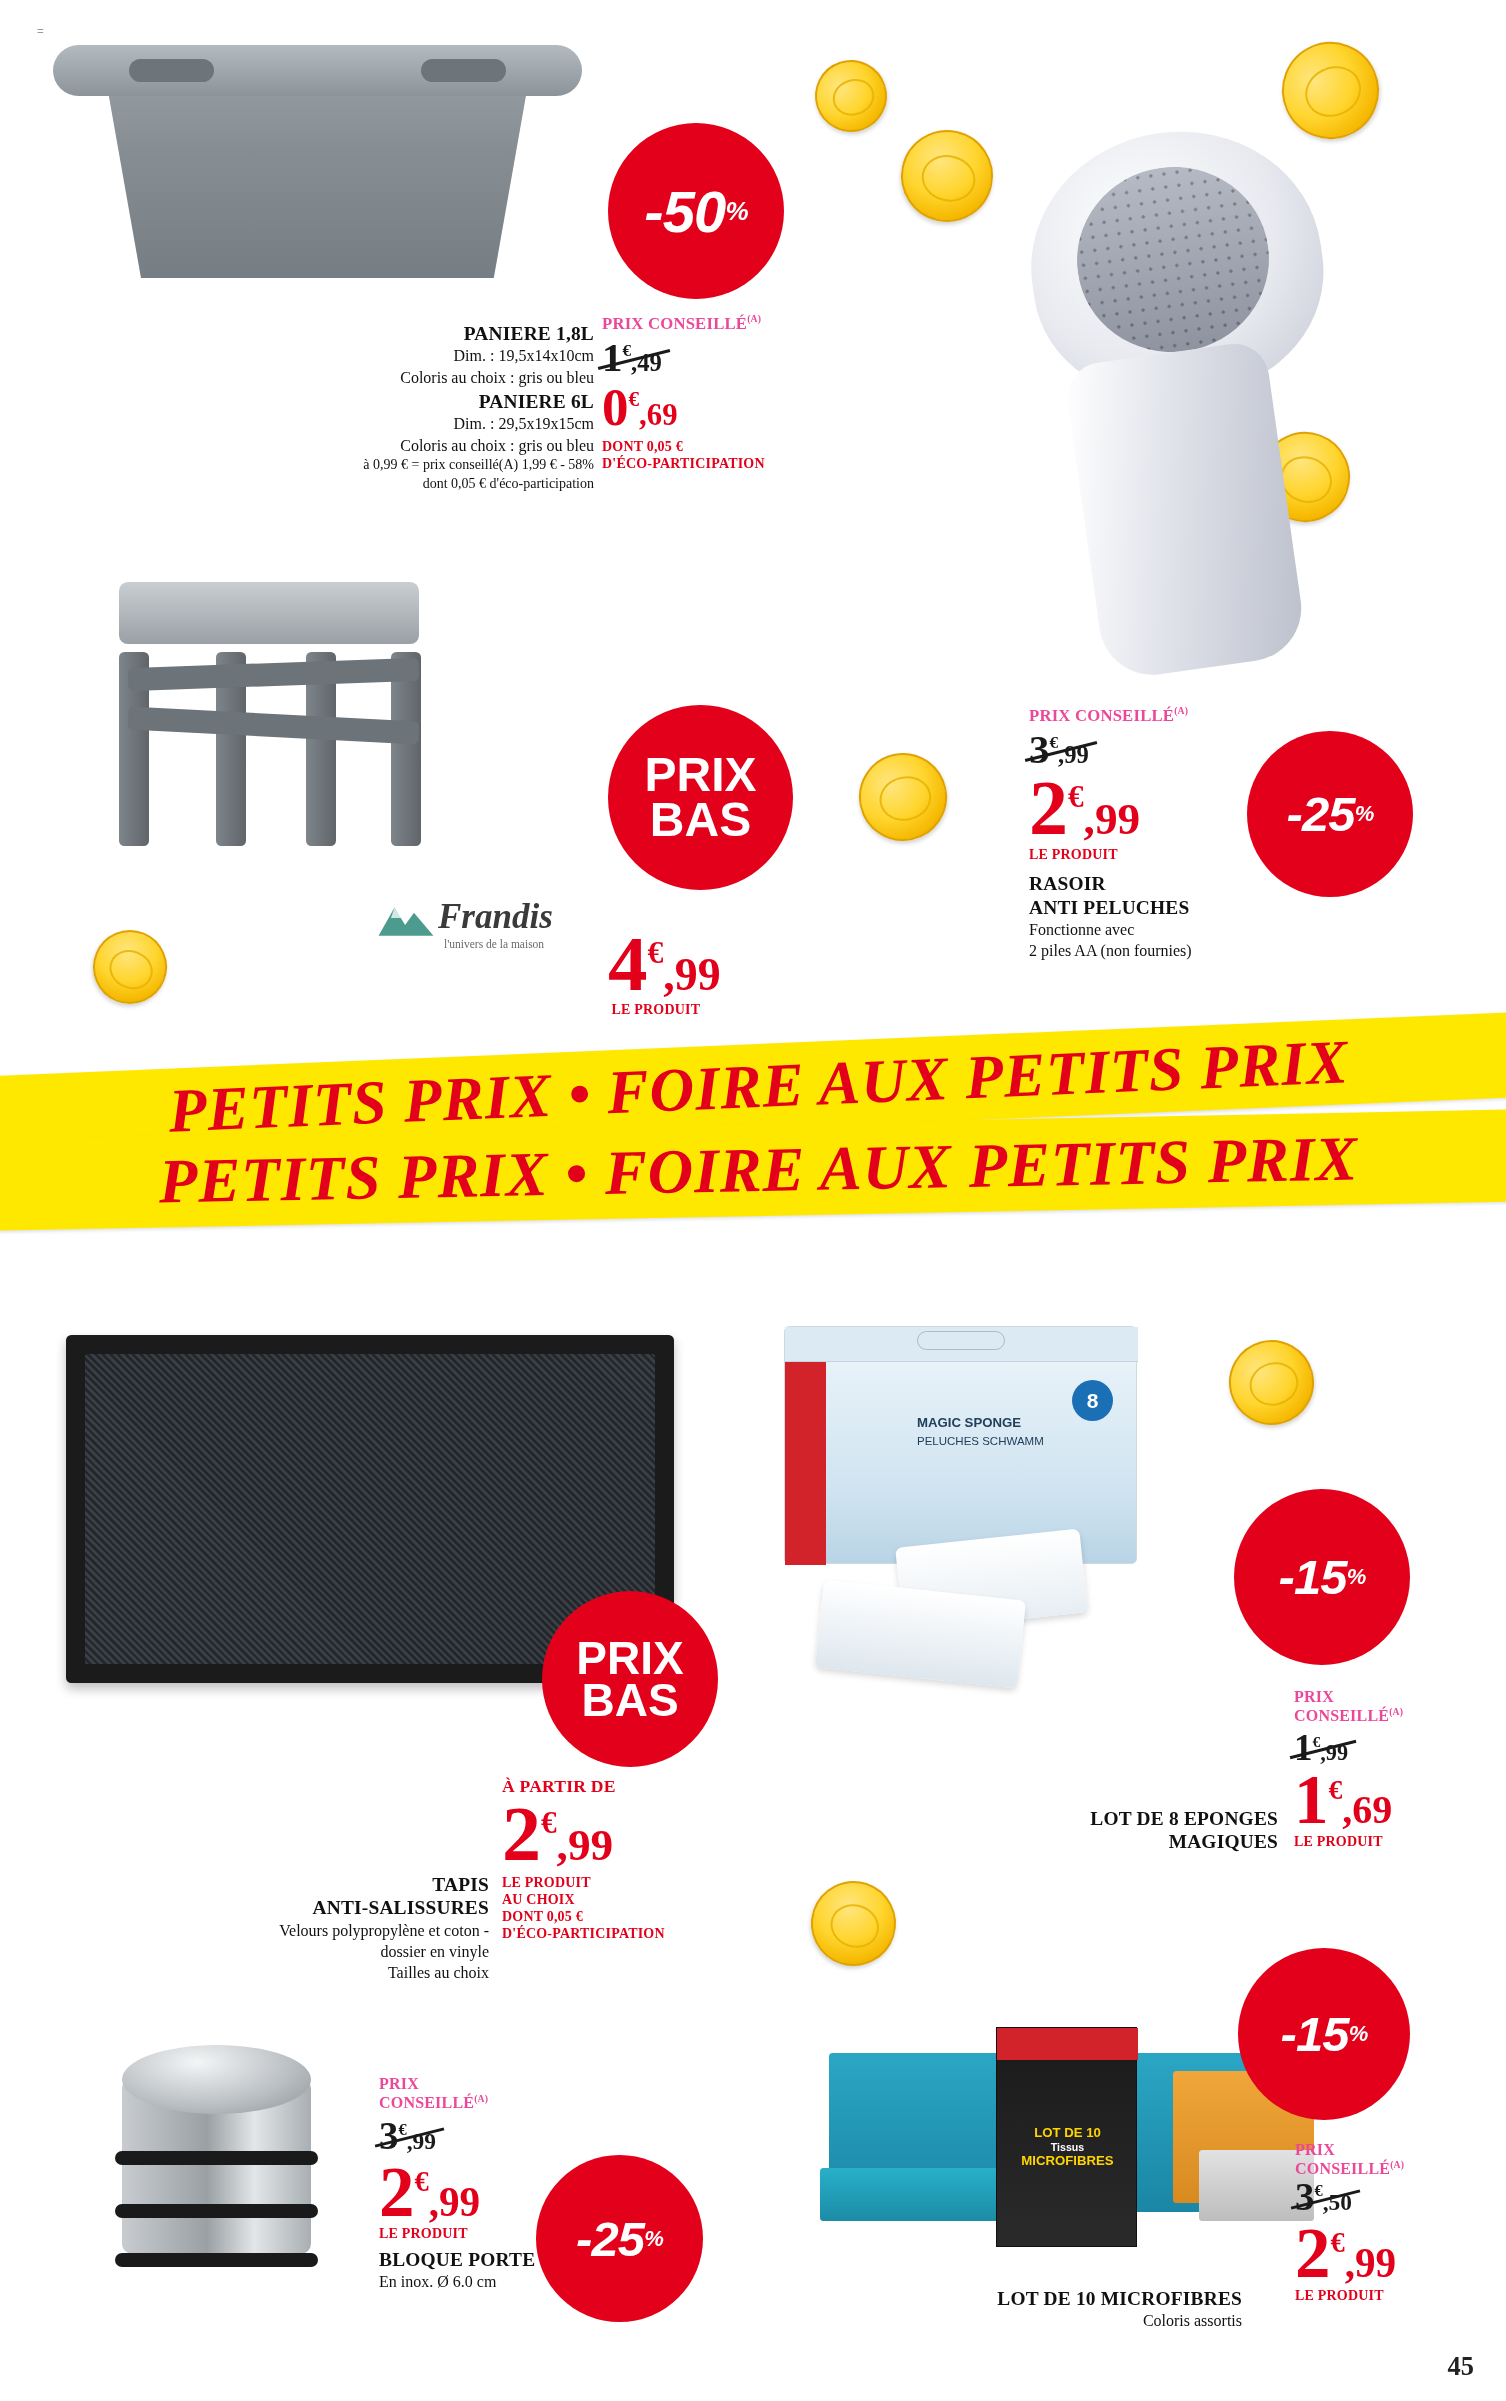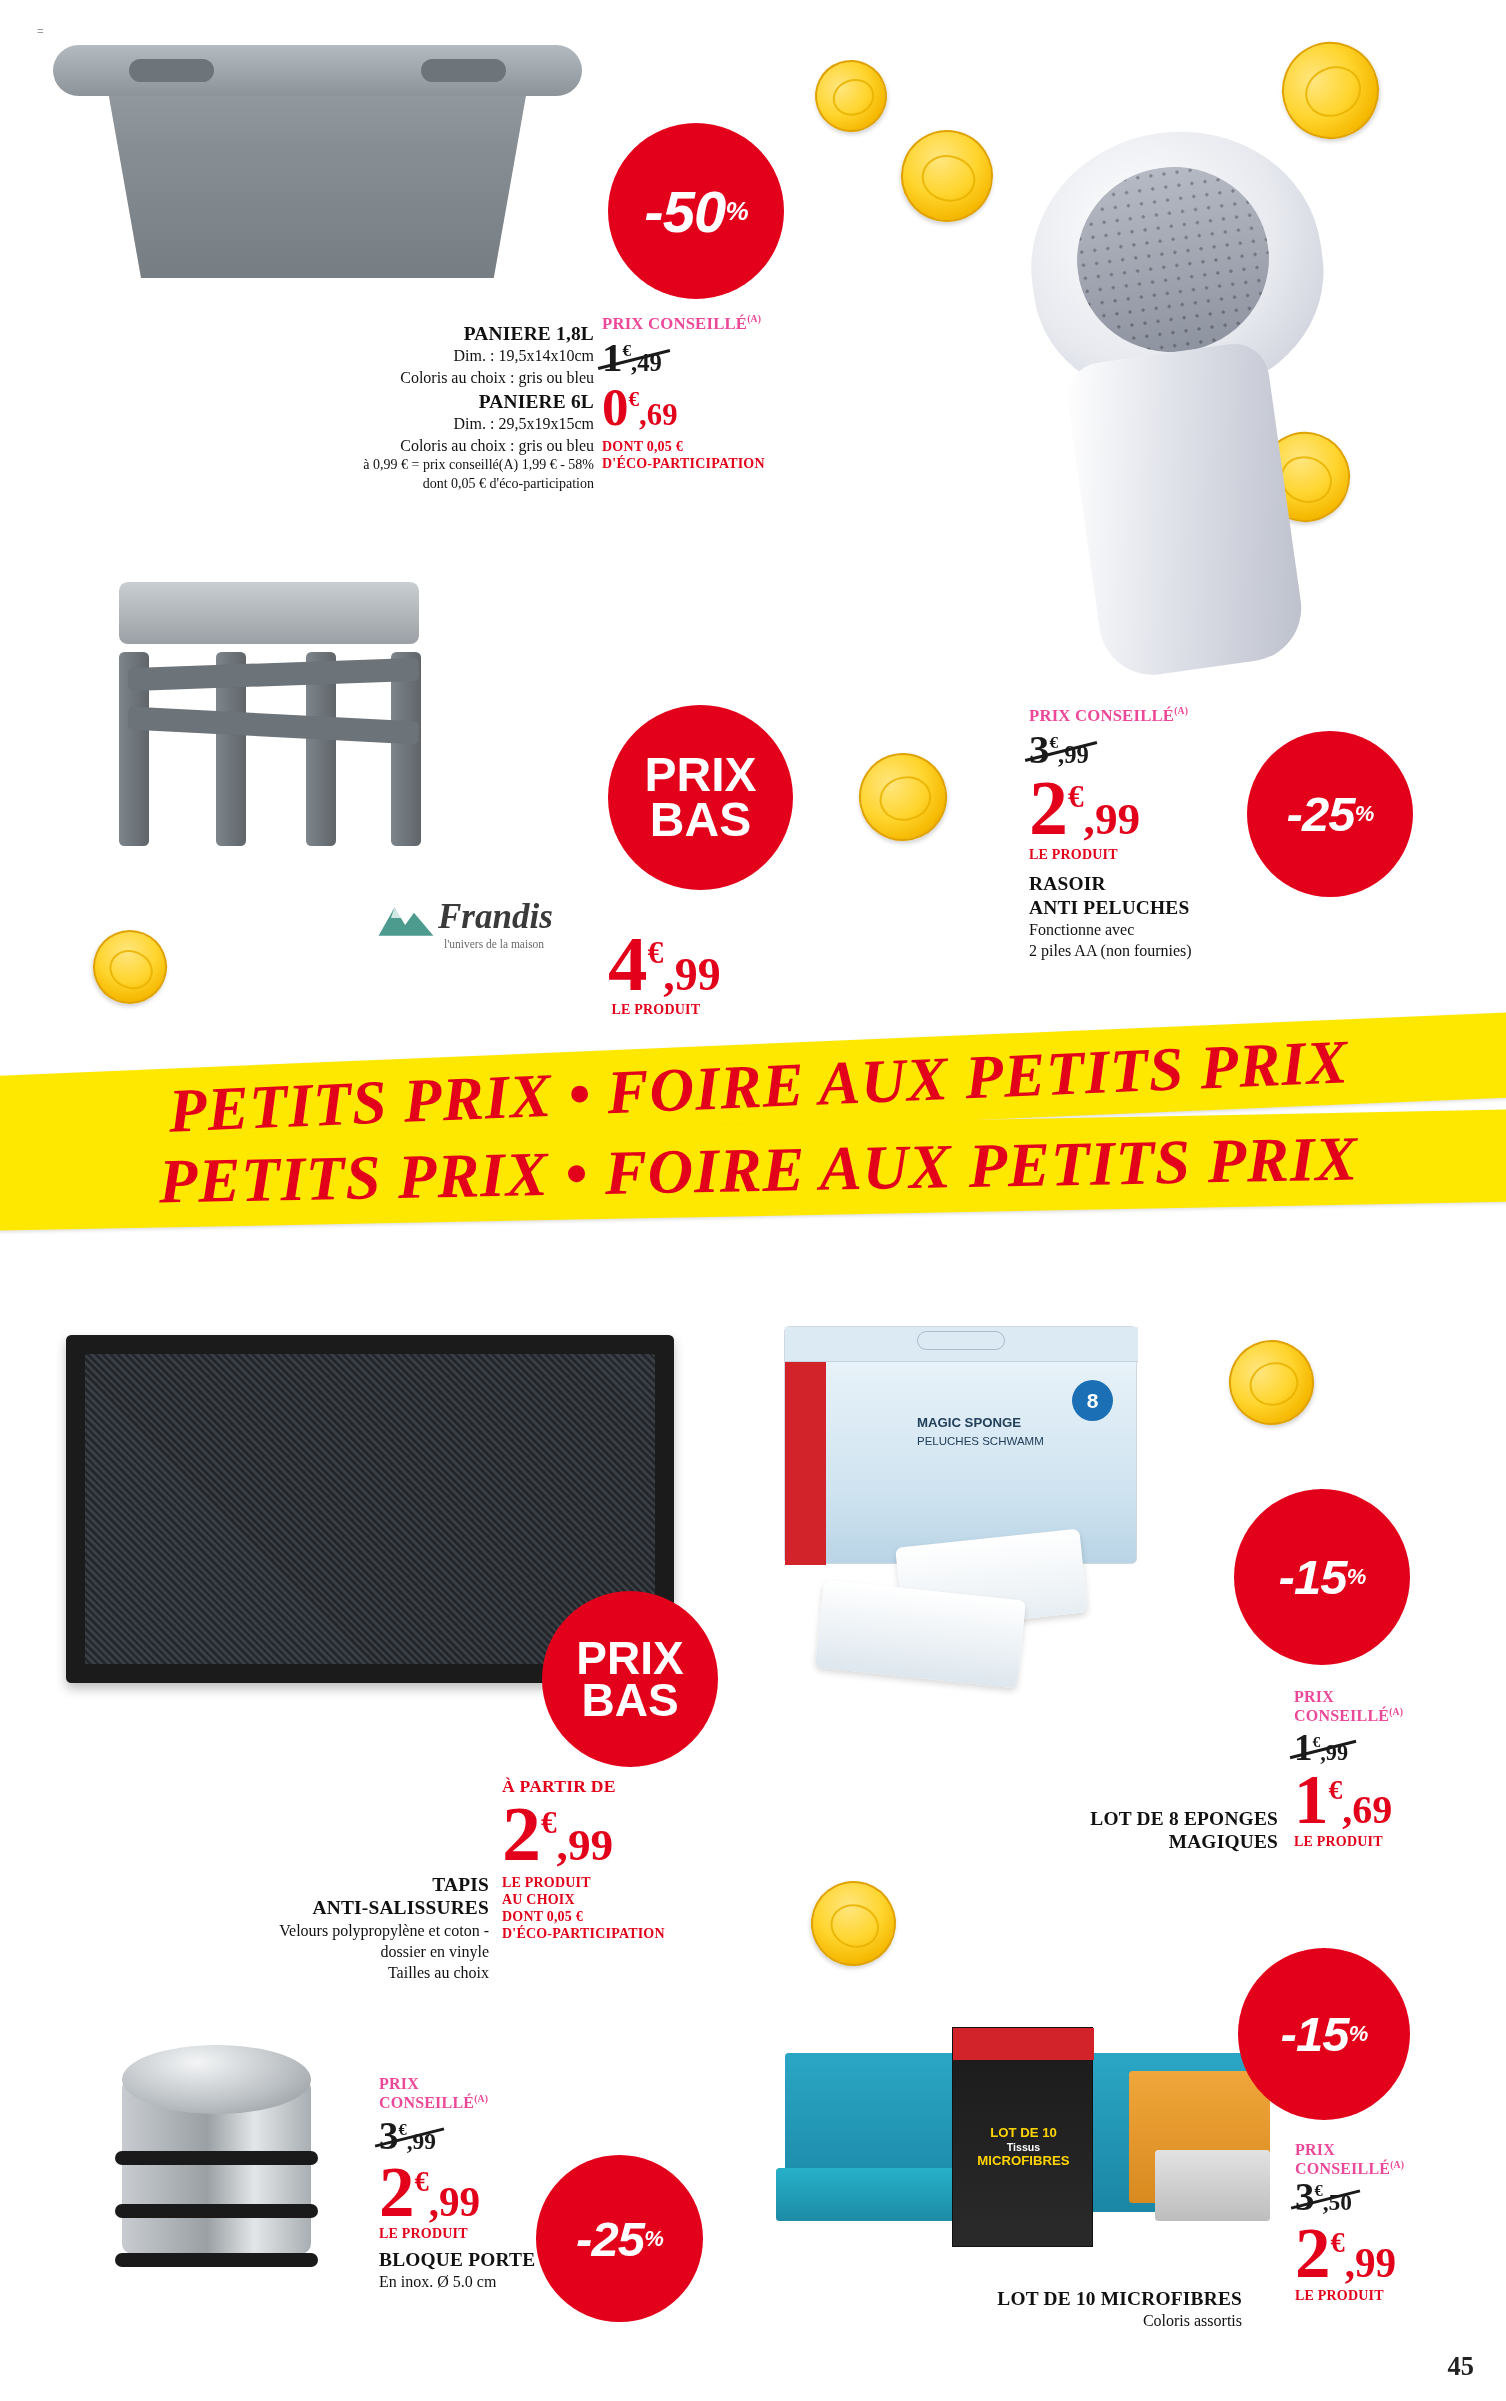--- a/index.html
+++ b/index.html
@@ -238,21 +238,21 @@
   .sponge .s1 { position:absolute; left:115px; top:212px; width:185px; height:84px; background:linear-gradient(180deg,#ffffff,#e7eef3); border-radius:7px; transform:rotate(-6deg); box-shadow:0 3.5px 6.2px rgba(0,0,0,0.15);}
   .sponge .s2 { position:absolute; left:35px; top:264px; width:203px; height:88px; background:linear-gradient(180deg,#ffffff,#dee7ee); border-radius:7px; transform:rotate(6deg); box-shadow:0 3.5px 6.2px rgba(0,0,0,0.15);}
 
   
   .doorstop { position: absolute; left: 106px; top: 2045px; width: 220px; height: 264px; }
   .doorstop .cap { position:absolute; left:16px; top:0; width:189px; height:69px; background:radial-gradient(ellipse at 40% 25%, #f3f5f6, #b9bec2 60%, #8d9296 100%); border-radius:50%;}
   .doorstop .bodyd { position:absolute; left:16px; top:33px; width:189px; height:176px; background:linear-gradient(90deg,#c8ccd0,#9aa0a4 45%,#e3e6e8 70%,#a8aeb2); border-radius:10.6px;}
   .doorstop .ring { position:absolute; left:8.8px; width:203px; height:14px; background:#1a1a1a; border-radius:7px;}
 
   
-  .micro { position: absolute; left: 776px; top: 2018px; width: 494px; height: 238px; }
+  .micro { position: absolute; left: 820px; top: 2018px; width: 494px; height: 238px; }
   .micro .cloth { position:absolute; border-radius:3.5px; }
   .micro .label { position:absolute; left:176px; top:8.8px; width:141px; height:220px; background:linear-gradient(180deg,#1a1a1a,#2a2a2a); border:1.8px solid #111;}
   .micro .lbltop { position:absolute; left:0; top:0; width:141px; height:32px; background:#d2232a;}
   .micro .lbltxt { position:absolute; left:7px; top:97px; width:127px; color:#ffd400; font-size:13.2px; font-weight:bold; text-align:center; line-height:1.2;}
 
   
   .frandis { position:absolute; left: 375px; top: 890px; width: 229px; height: 81px; }
   .frandis .mountain {
     position:absolute; left:0; top:5.3px; width:62px; height:46px;
   }
@@ -485,21 +485,21 @@
     </div>
     <div class="smallprice" style="font-size:39px; margin-top:5.3px;">
       <span>3</span><span class="eur">€</span><span class="dec">,99</span>
       <span class="strike"></span>
     </div>
     <div class="bigprice" style="font-size:71px; margin-top:8.8px;">
       <span class="num">2</span><span class="eur">€</span><span class="dec">,99</span>
     </div>
     <div class="note-red" style="margin-top:3.5px;">LE PRODUIT</div>
     <div class="prodname" style="margin-top:5.3px;">BLOQUE PORTE</div>
-    <div class="proddesc">En inox. Ø 5.0 cm</div>
+    <div class="proddesc">En inox. Ø 6.0 cm</div>
   </div>
 
   <div class="burst abs" style="left:536px; top:2155px; width:167px; height:167px; font-size:49px;">
     <span>-25</span>
       <span class="pct">%</span>
   </div>
 
   <div class="micro">
     <div class="cloth" style="left:8.8px; top:35px; width:476px; height:159px; background:linear-gradient(180deg,#2aa6c4,#1b86a5);"></div>
     <div class="cloth" style="left:0px; top:150px; width:220px; height:53px; background:linear-gradient(180deg,#27b0c9,#1d8ba6);"></div>

